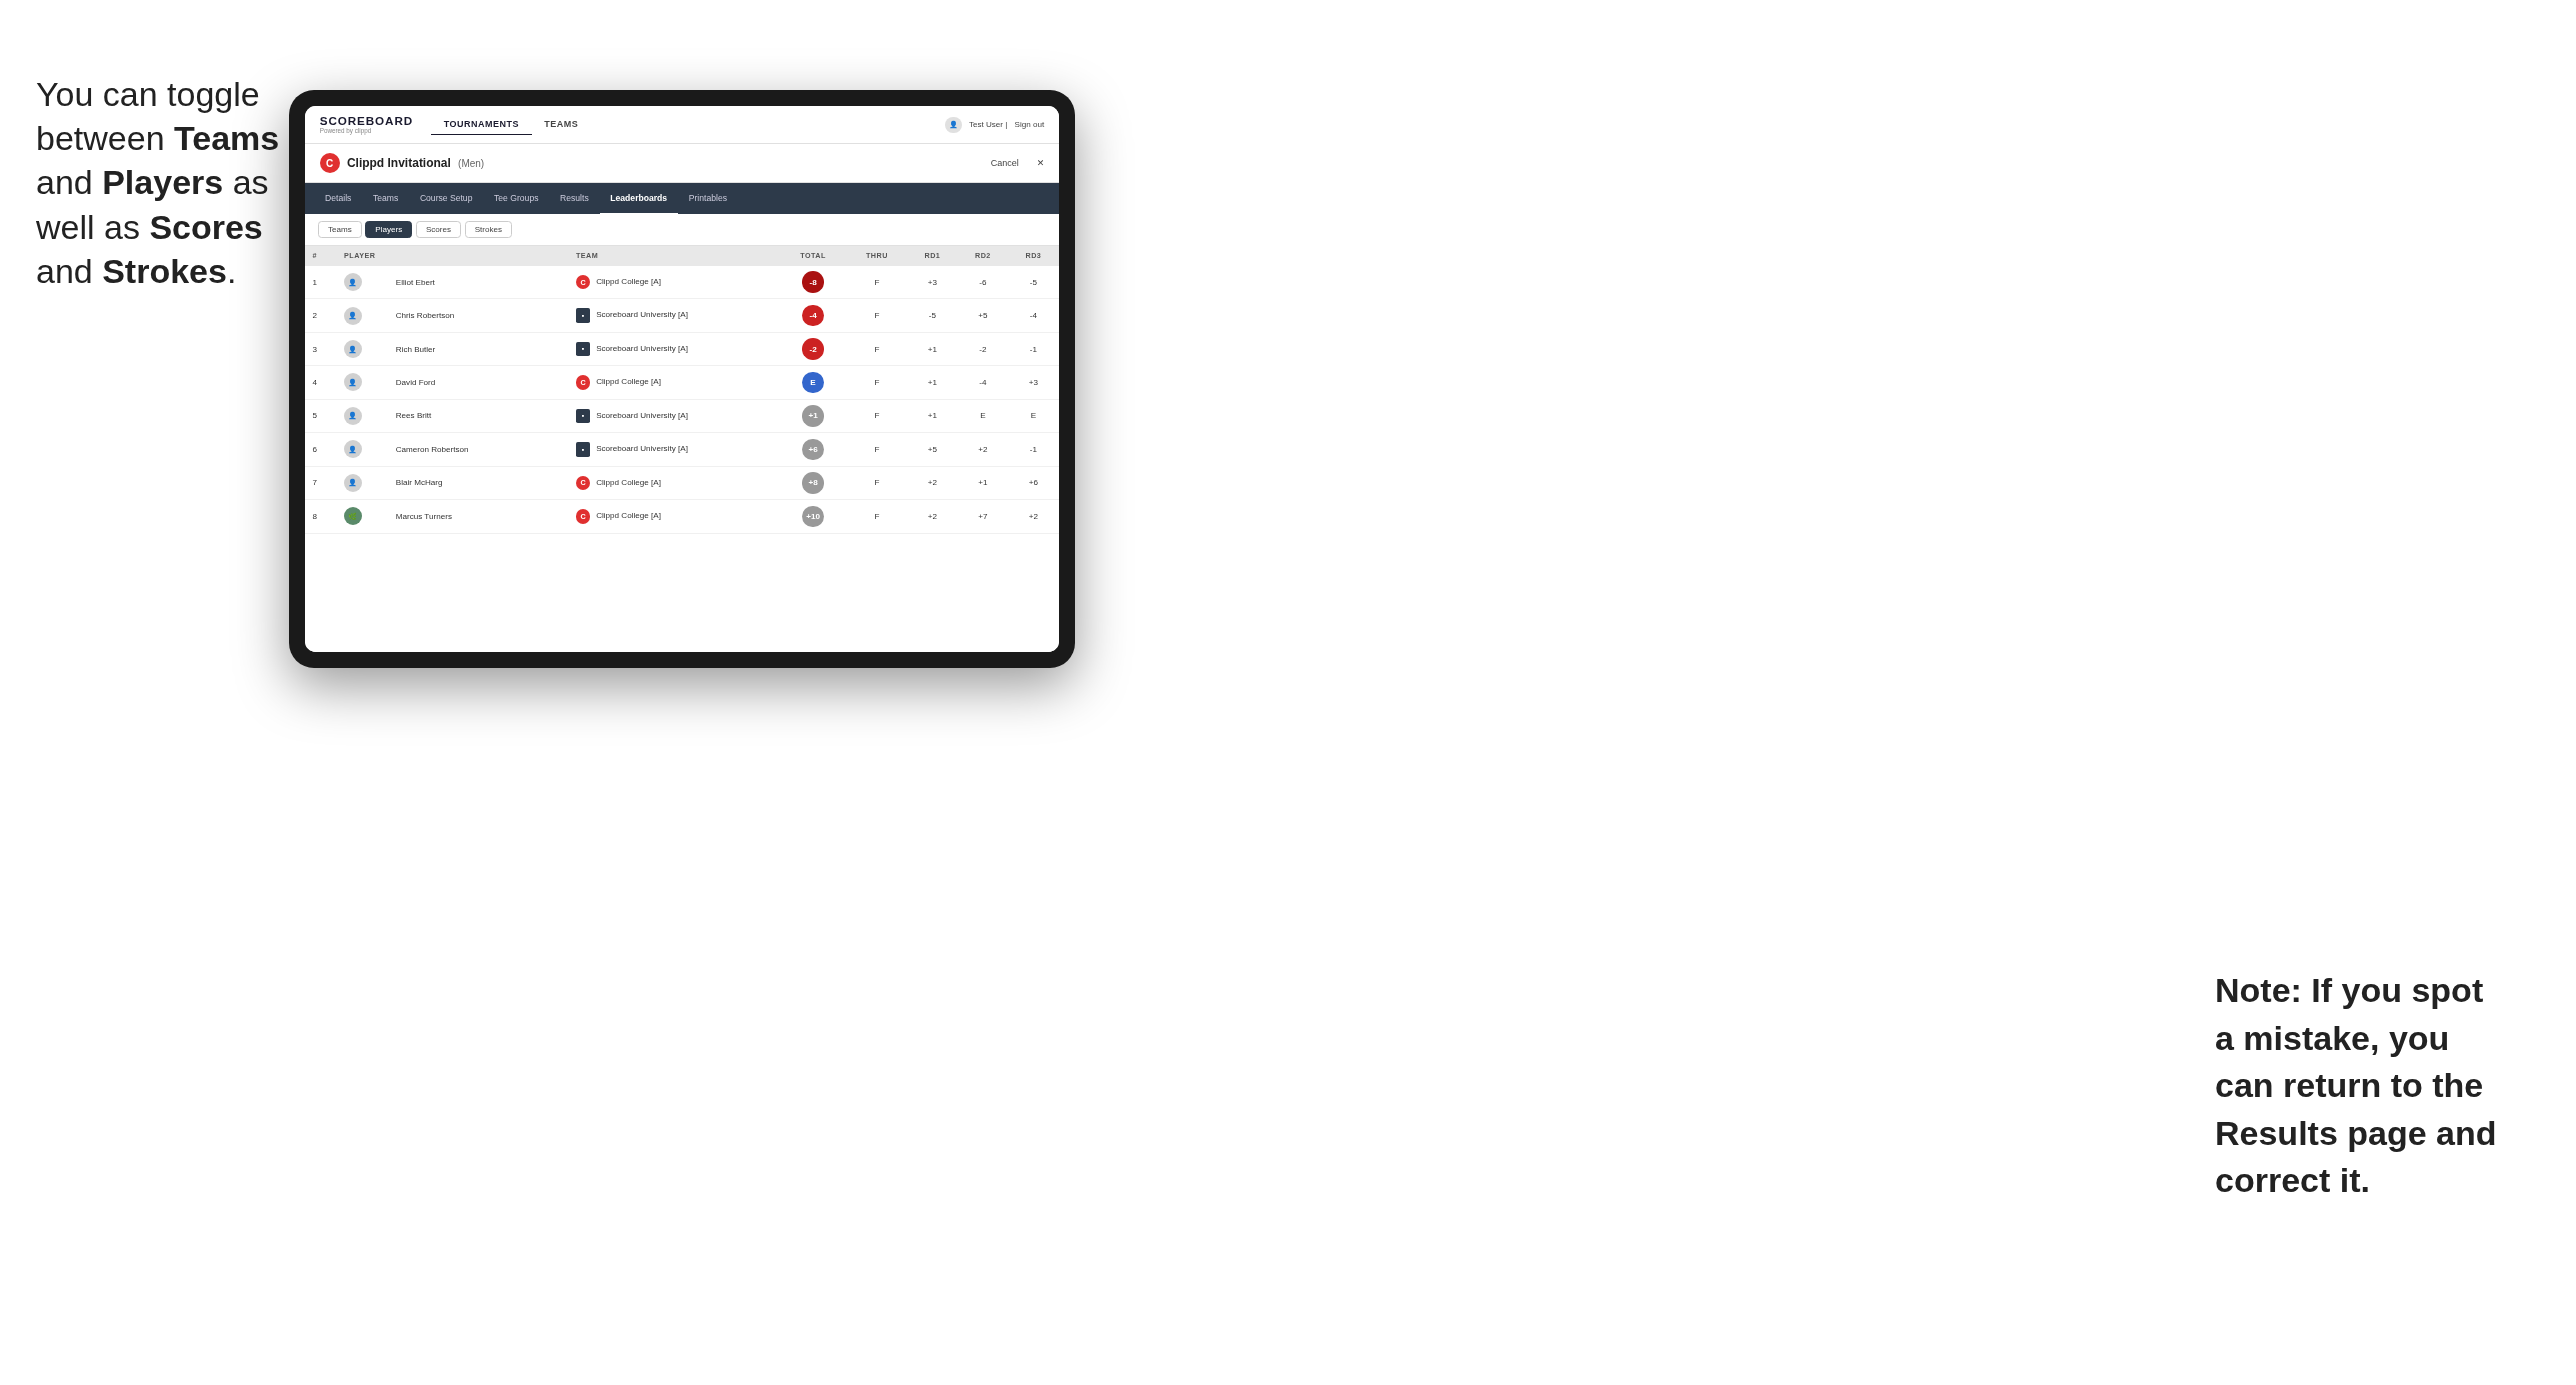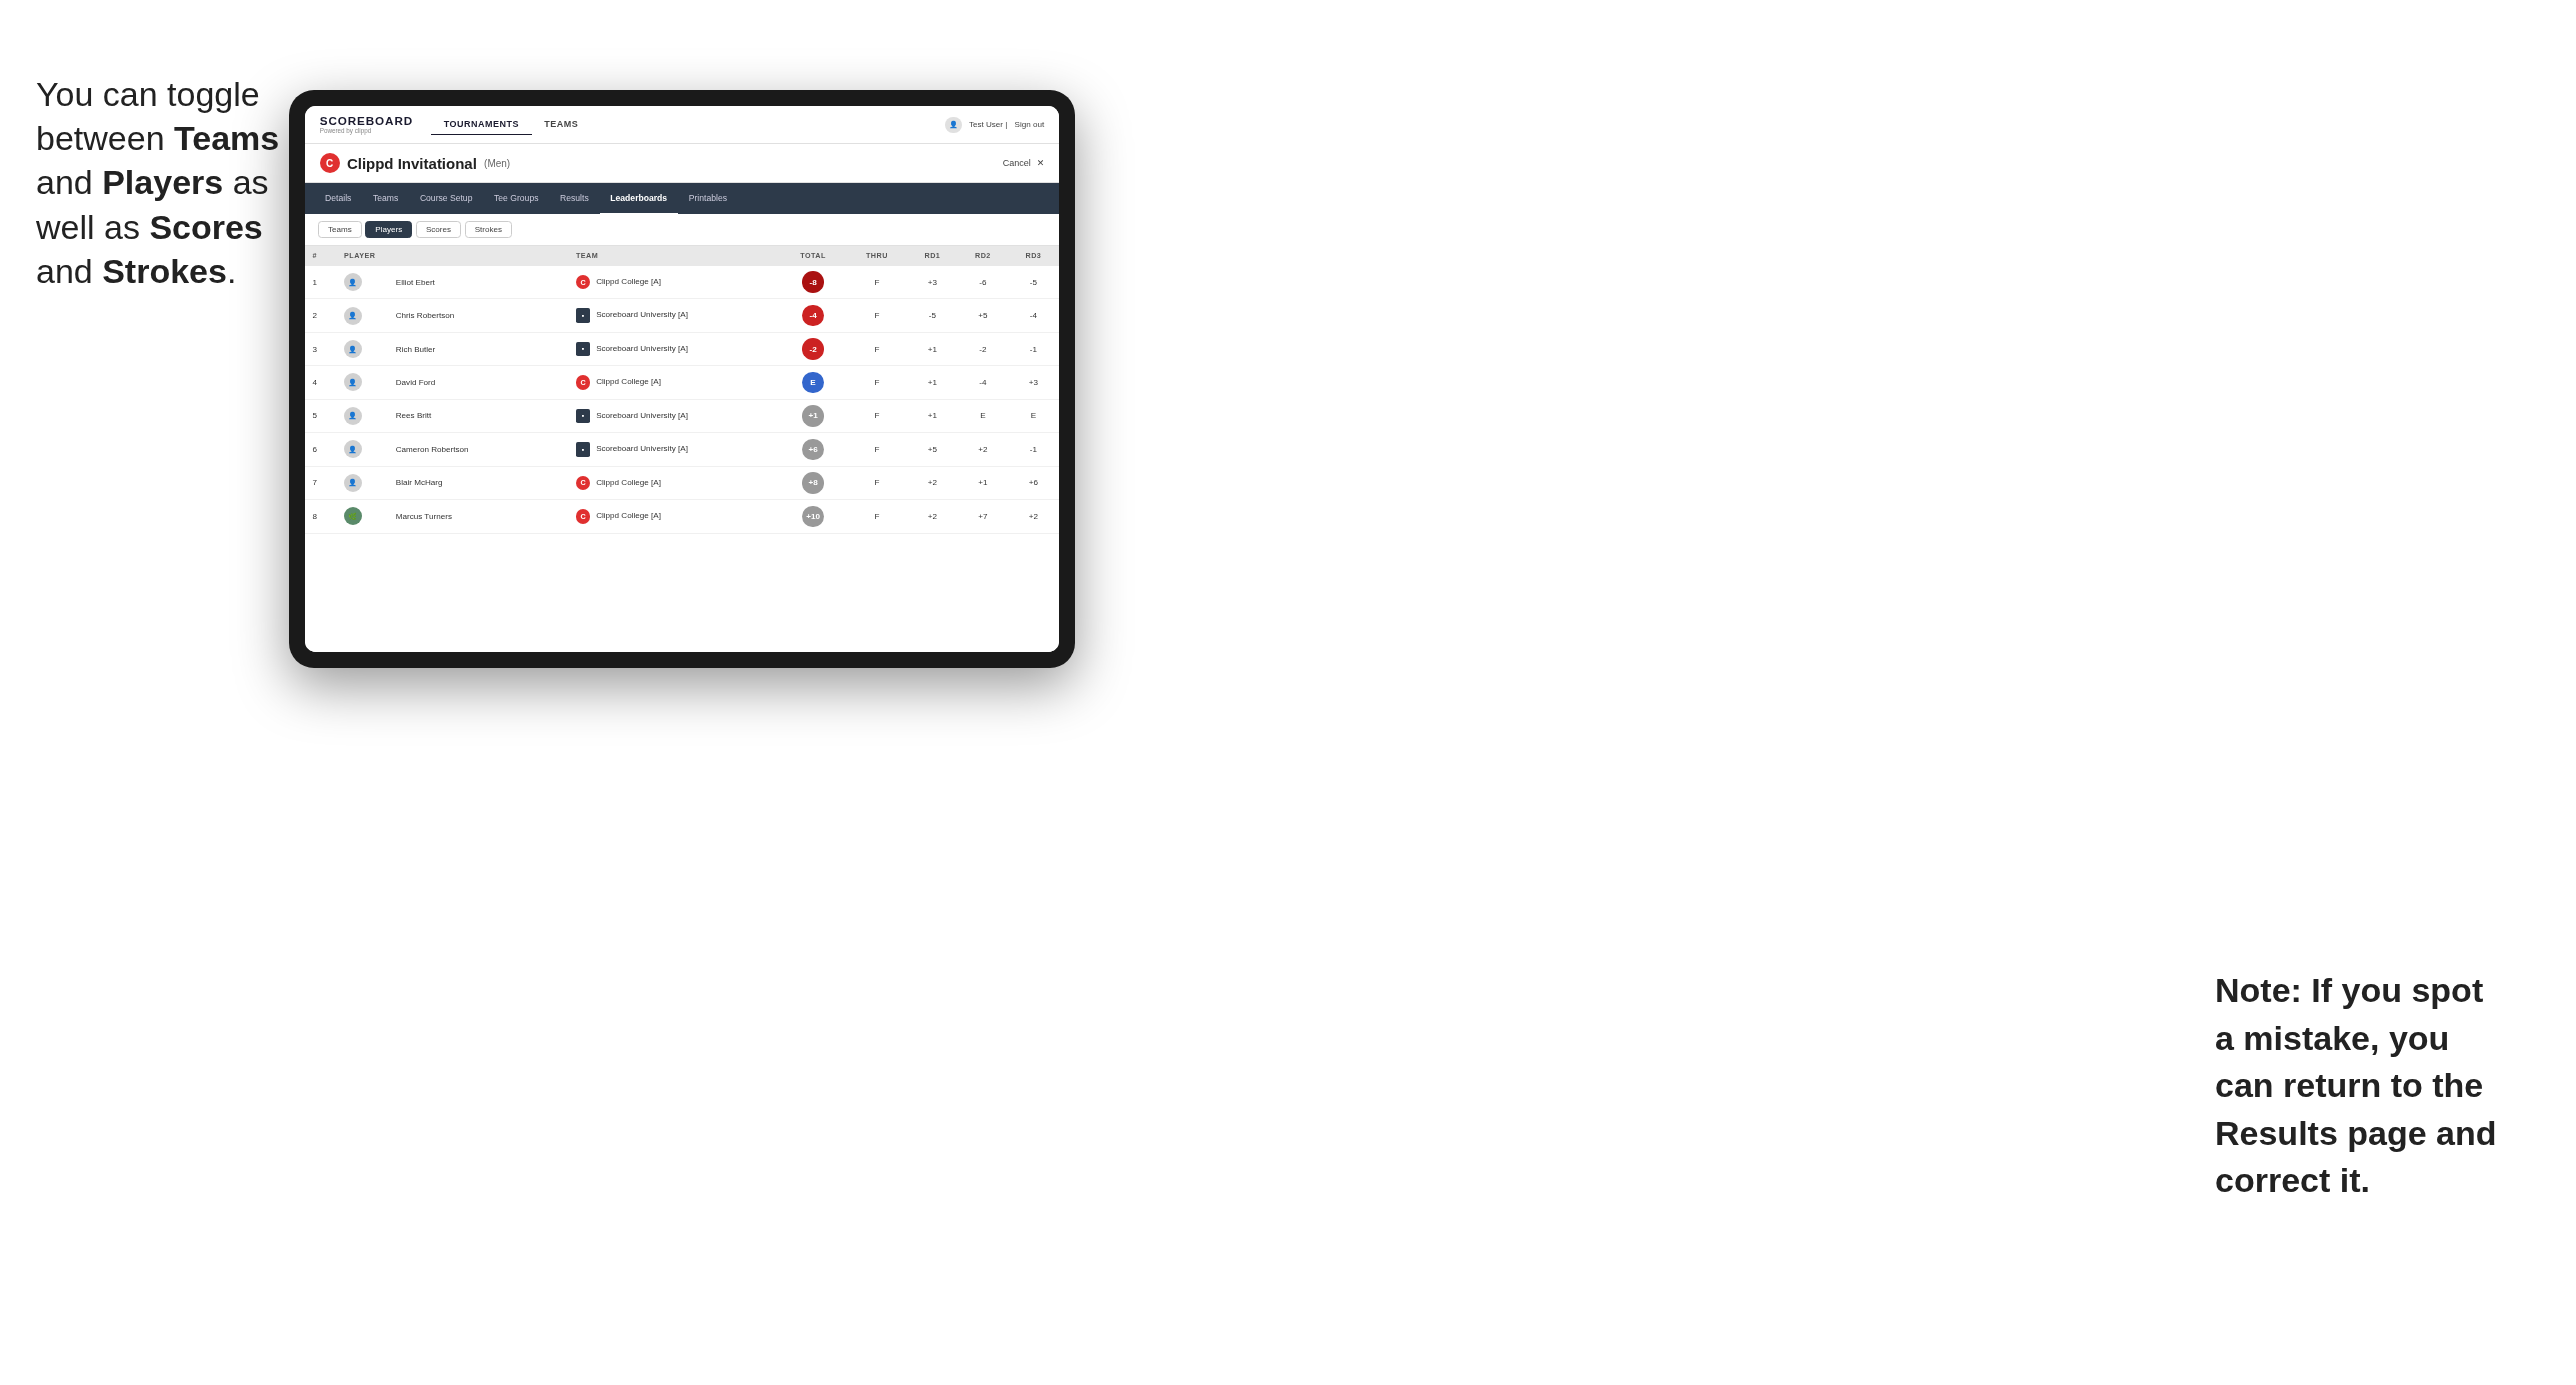--- a/index.html
+++ b/index.html
@@ -148,31 +148,31 @@
       background: #e03030;
       border-radius: 50%;
       display: flex;
       align-items: center;
       justify-content: center;
       color: white;
       font-size: 10px;
       font-weight: 700;
     }
     .tournament-name {
-      font-size: 15px;
+      font-size: 12px;
       font-weight: 600;
       color: #222;
     }
     .cancel-btn {
       font-size: 9px;
       color: #444;
       cursor: pointer;
       display: flex;
       align-items: flex-end;
-      gap: 6px;
+      gap: 18px;
     }
 
     
     .sub-tabs {
       background: #2d3a4a;
       display: flex;
       align-items: center;
       padding: 0 9px;
       height: 31px;
       flex-shrink: 0;

